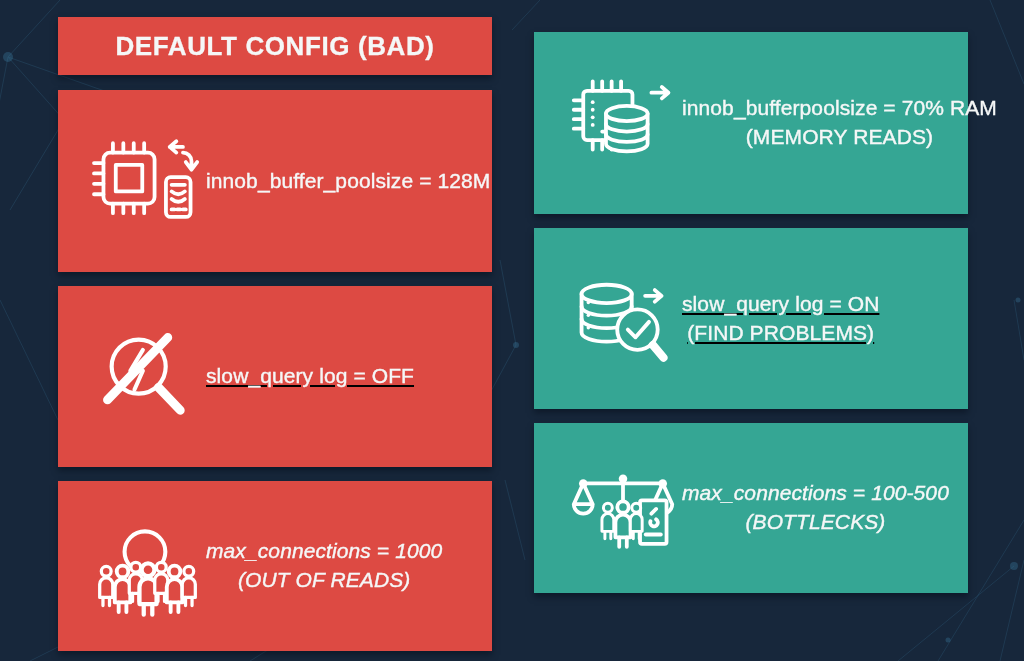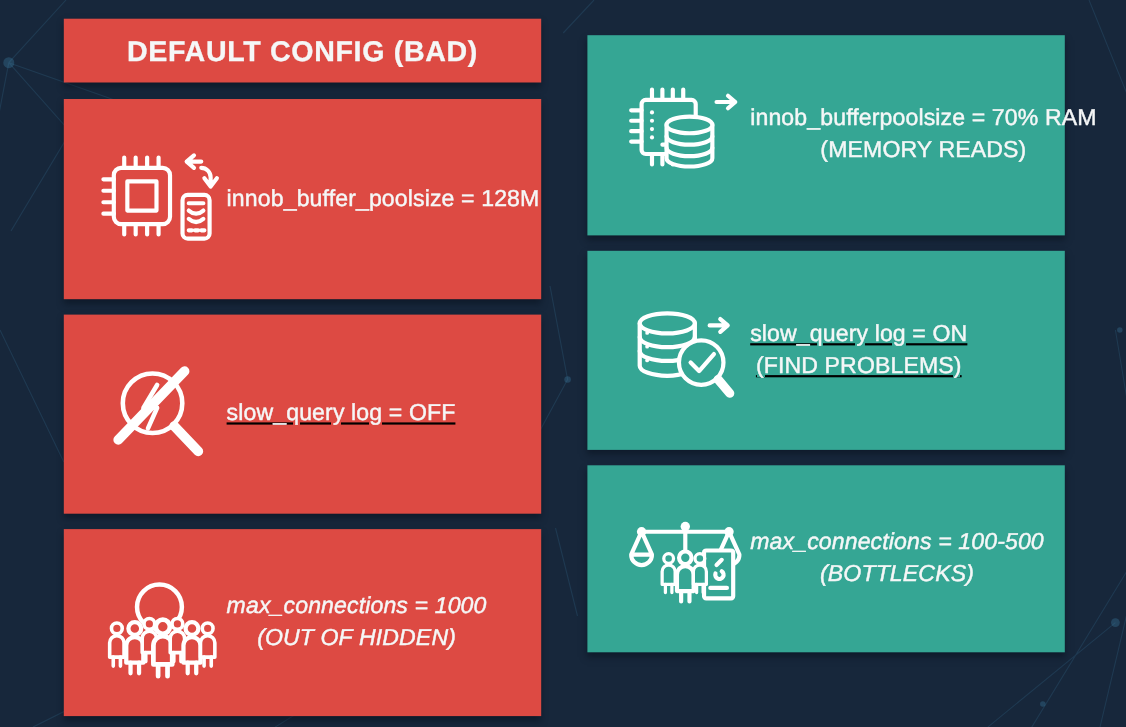--- a/index.html
+++ b/index.html
@@ -149,21 +149,21 @@
             </g>
             <g transform="translate(93,76) scale(0.8)" stroke-width="4.5">
               <circle class="occlude" cx="0" cy="-26" r="6"></circle>
               <path class="occlude" d="M-8,6 V-10 a8,8 0 0 1 16,0 V6 Z"></path>
               <path d="M-4,6 v10 M4,6 v10"></path>
             </g>
           </svg>
         </div>
         <div class="card-text">
           <div>max_connections = 1000</div>
-          <div>(OUT OF HIDDEN)</div>
+          <div>(OUT OF READS)</div>
         </div>
       </div>
     </div>
 
     <div class="column good">
 
       <div class="card good row1">
         <div class="icon-wrap">
           <svg viewBox="0 0 112 100">
             <rect x="14" y="16" width="52" height="52" rx="4"></rect>

